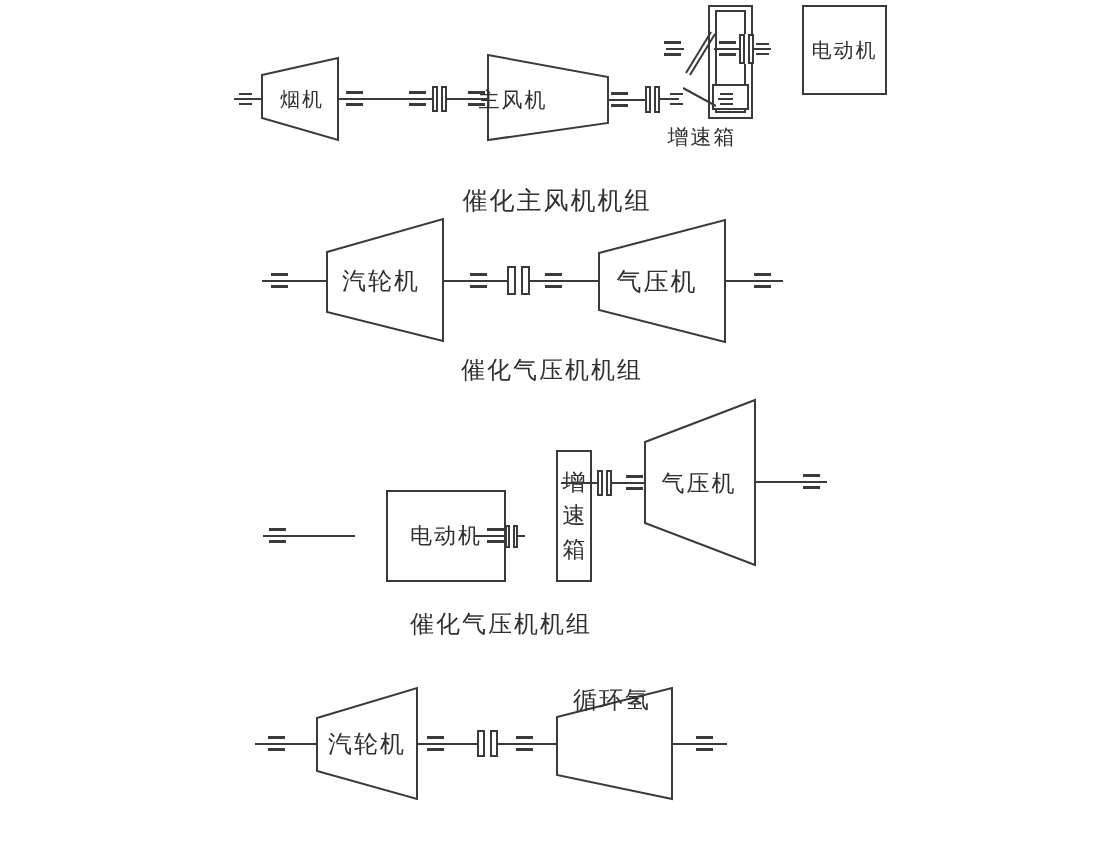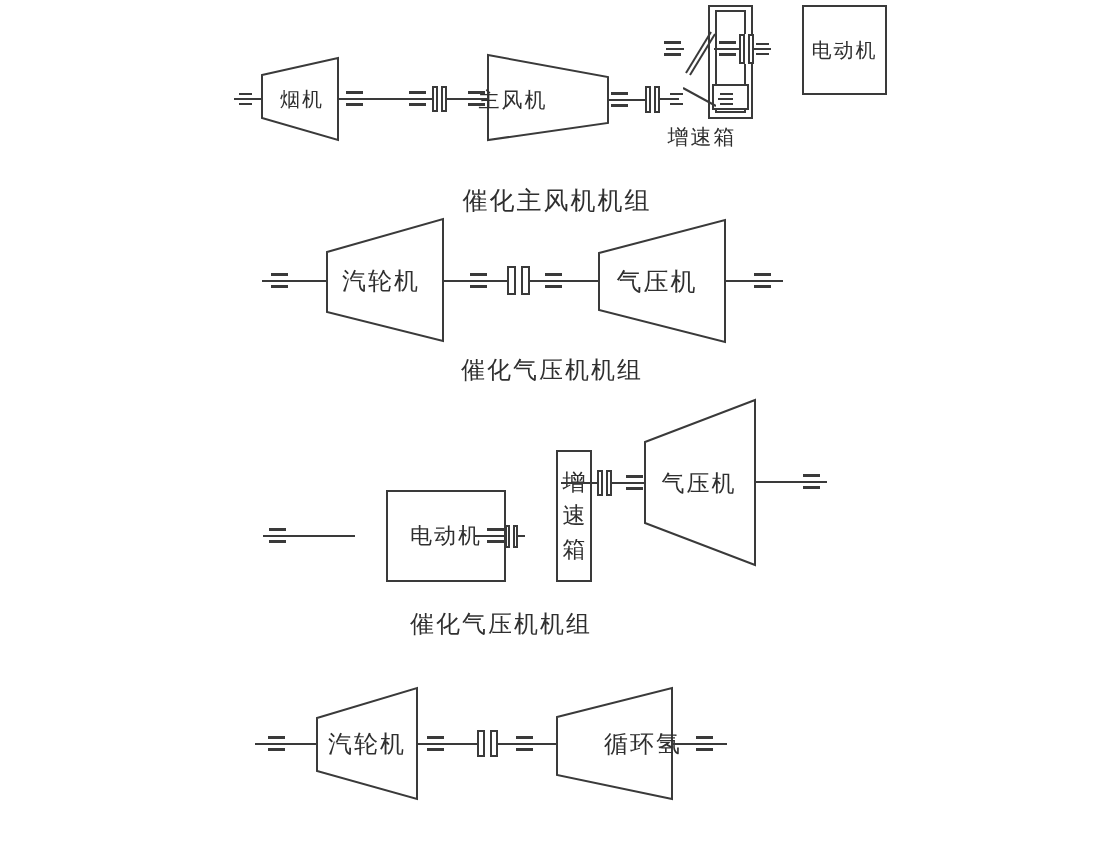--- a/index.html
+++ b/index.html
@@ -176,19 +176,19 @@
   <div class="coupling" style="left:477px;top:730px;gap:5px;">
     <span class="bar" style="width:8px;height:27px;"></span>
     <span class="bar" style="width:8px;height:27px;"></span>
   </div>
   <div class="bearing" style="left:516px;top:736px;"></div>
   <div class="shaft" style="left:498px;top:743px;width:59px;"></div>
 
   <svg class="shape" style="left:555px;top:686px;" width="119" height="115">
     <polygon points="2,31 117,2 117,113 2,89"></polygon>
   </svg>
-  <div class="label" style="left:612px;top:744px;font-size:24px;margin-left:31px;">循环氢</div>
+  <div class="label" style="left:612px;top:700px;font-size:24px;">循环氢</div>
 
   <div class="shaft" style="left:672px;top:743px;width:55px;"></div>
   <div class="bearing" style="left:696px;top:736px;"></div>
 
 
 </div>
 
 </body></html>

